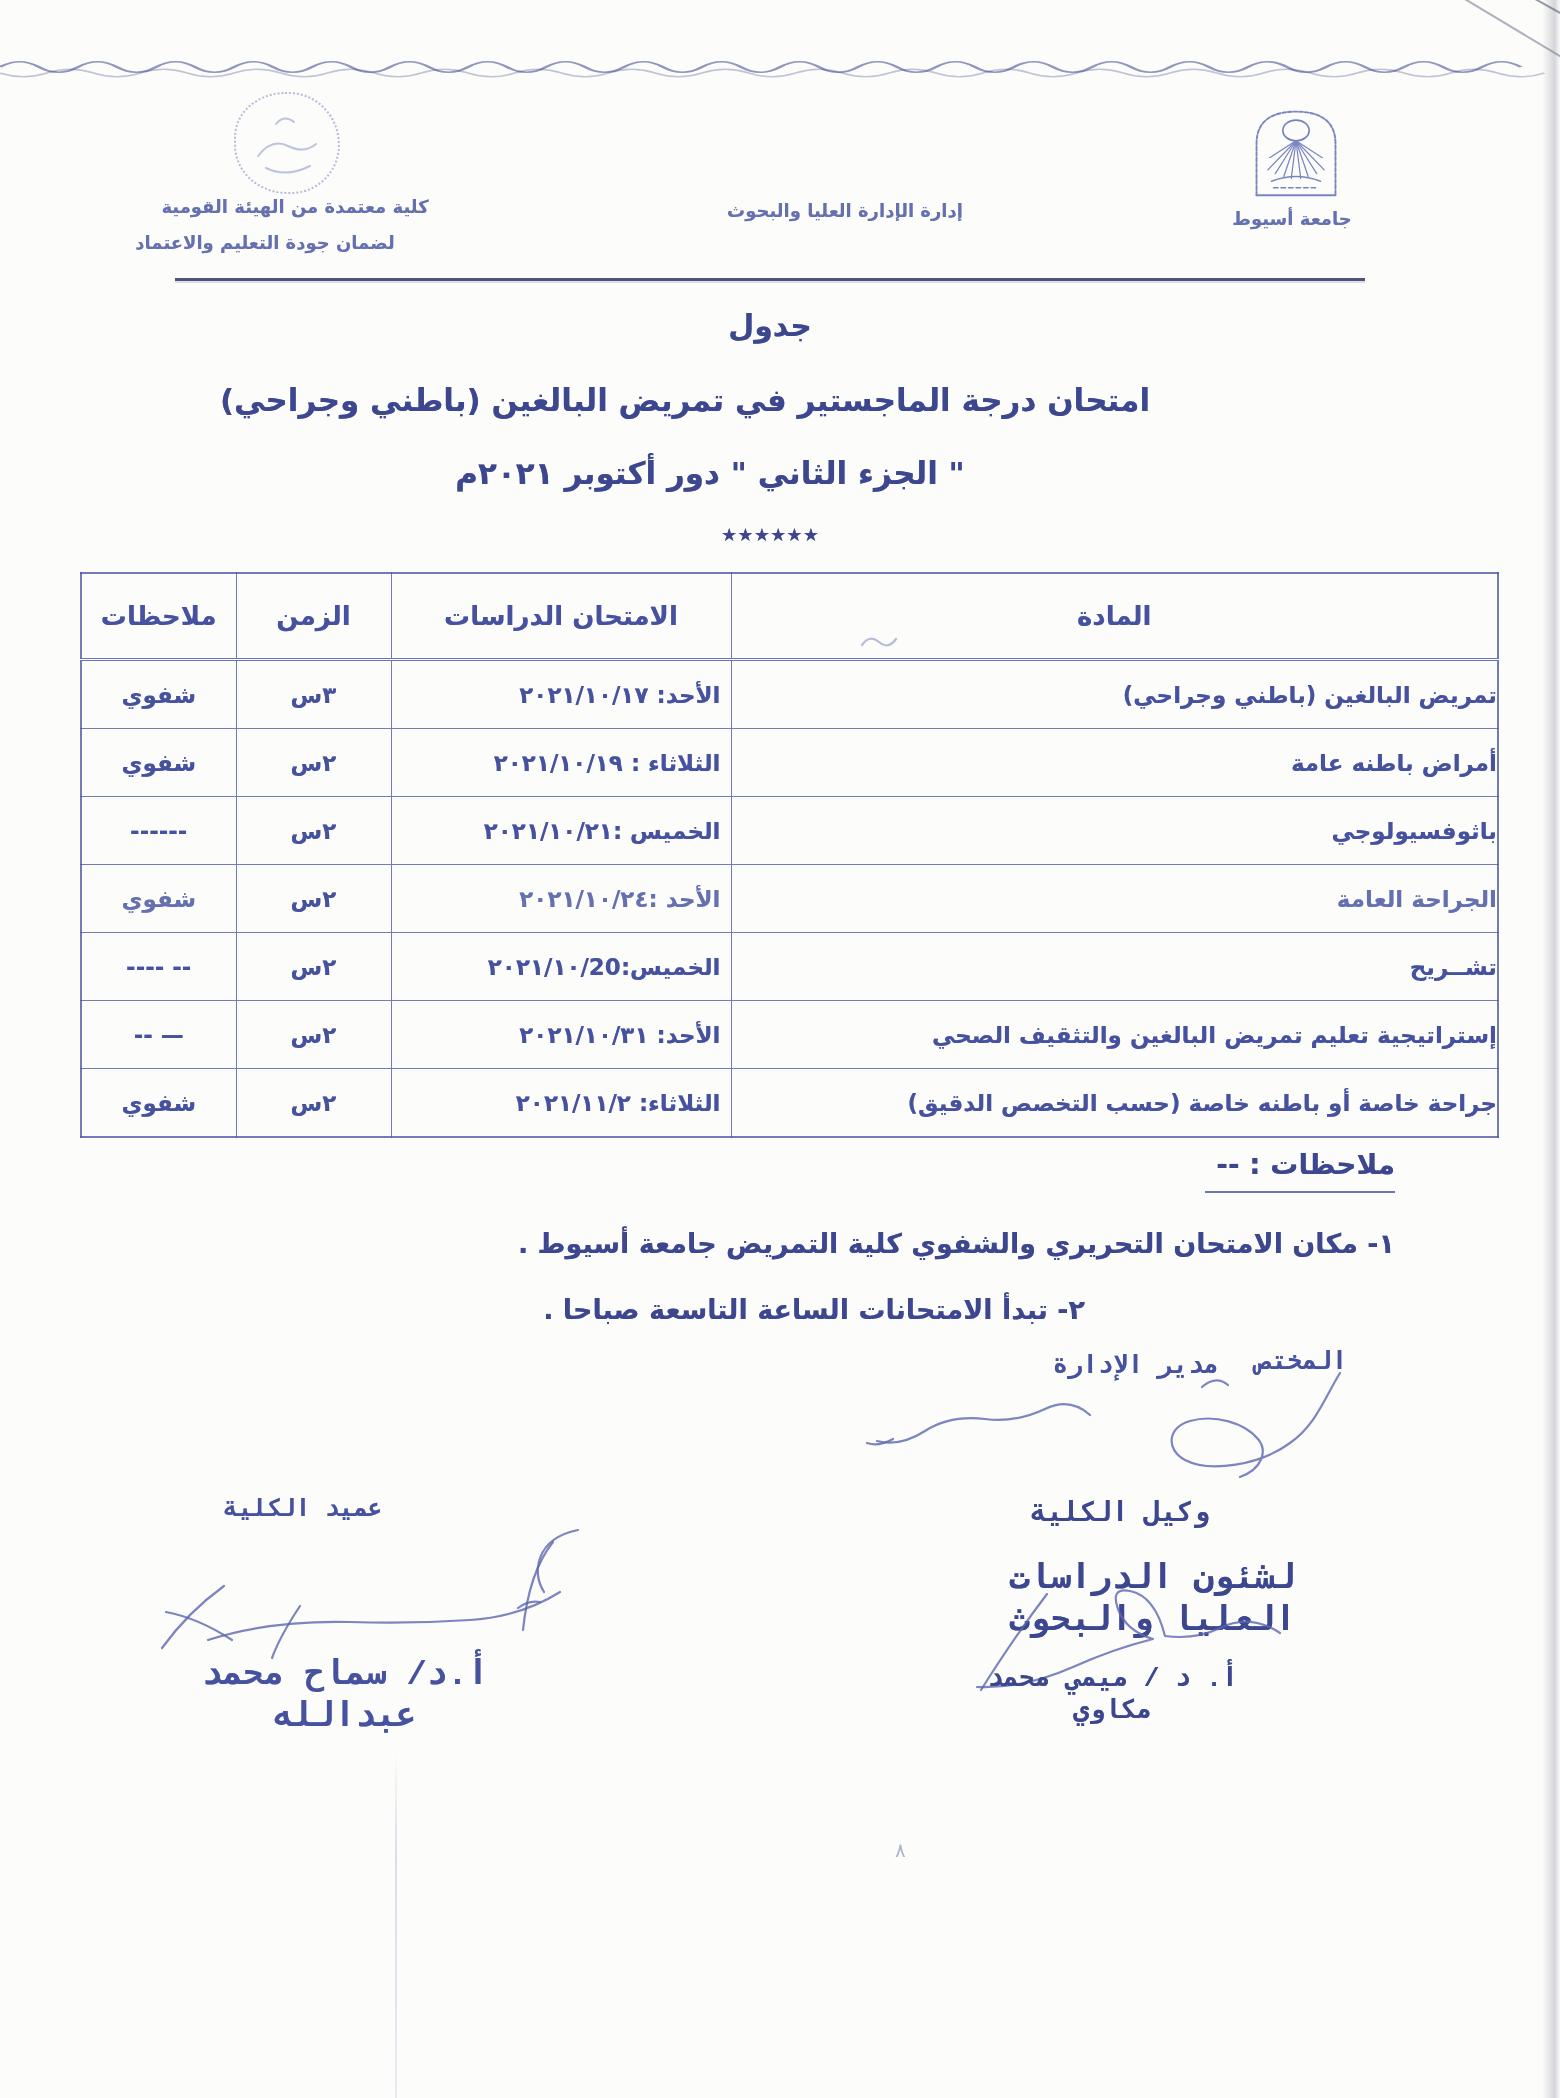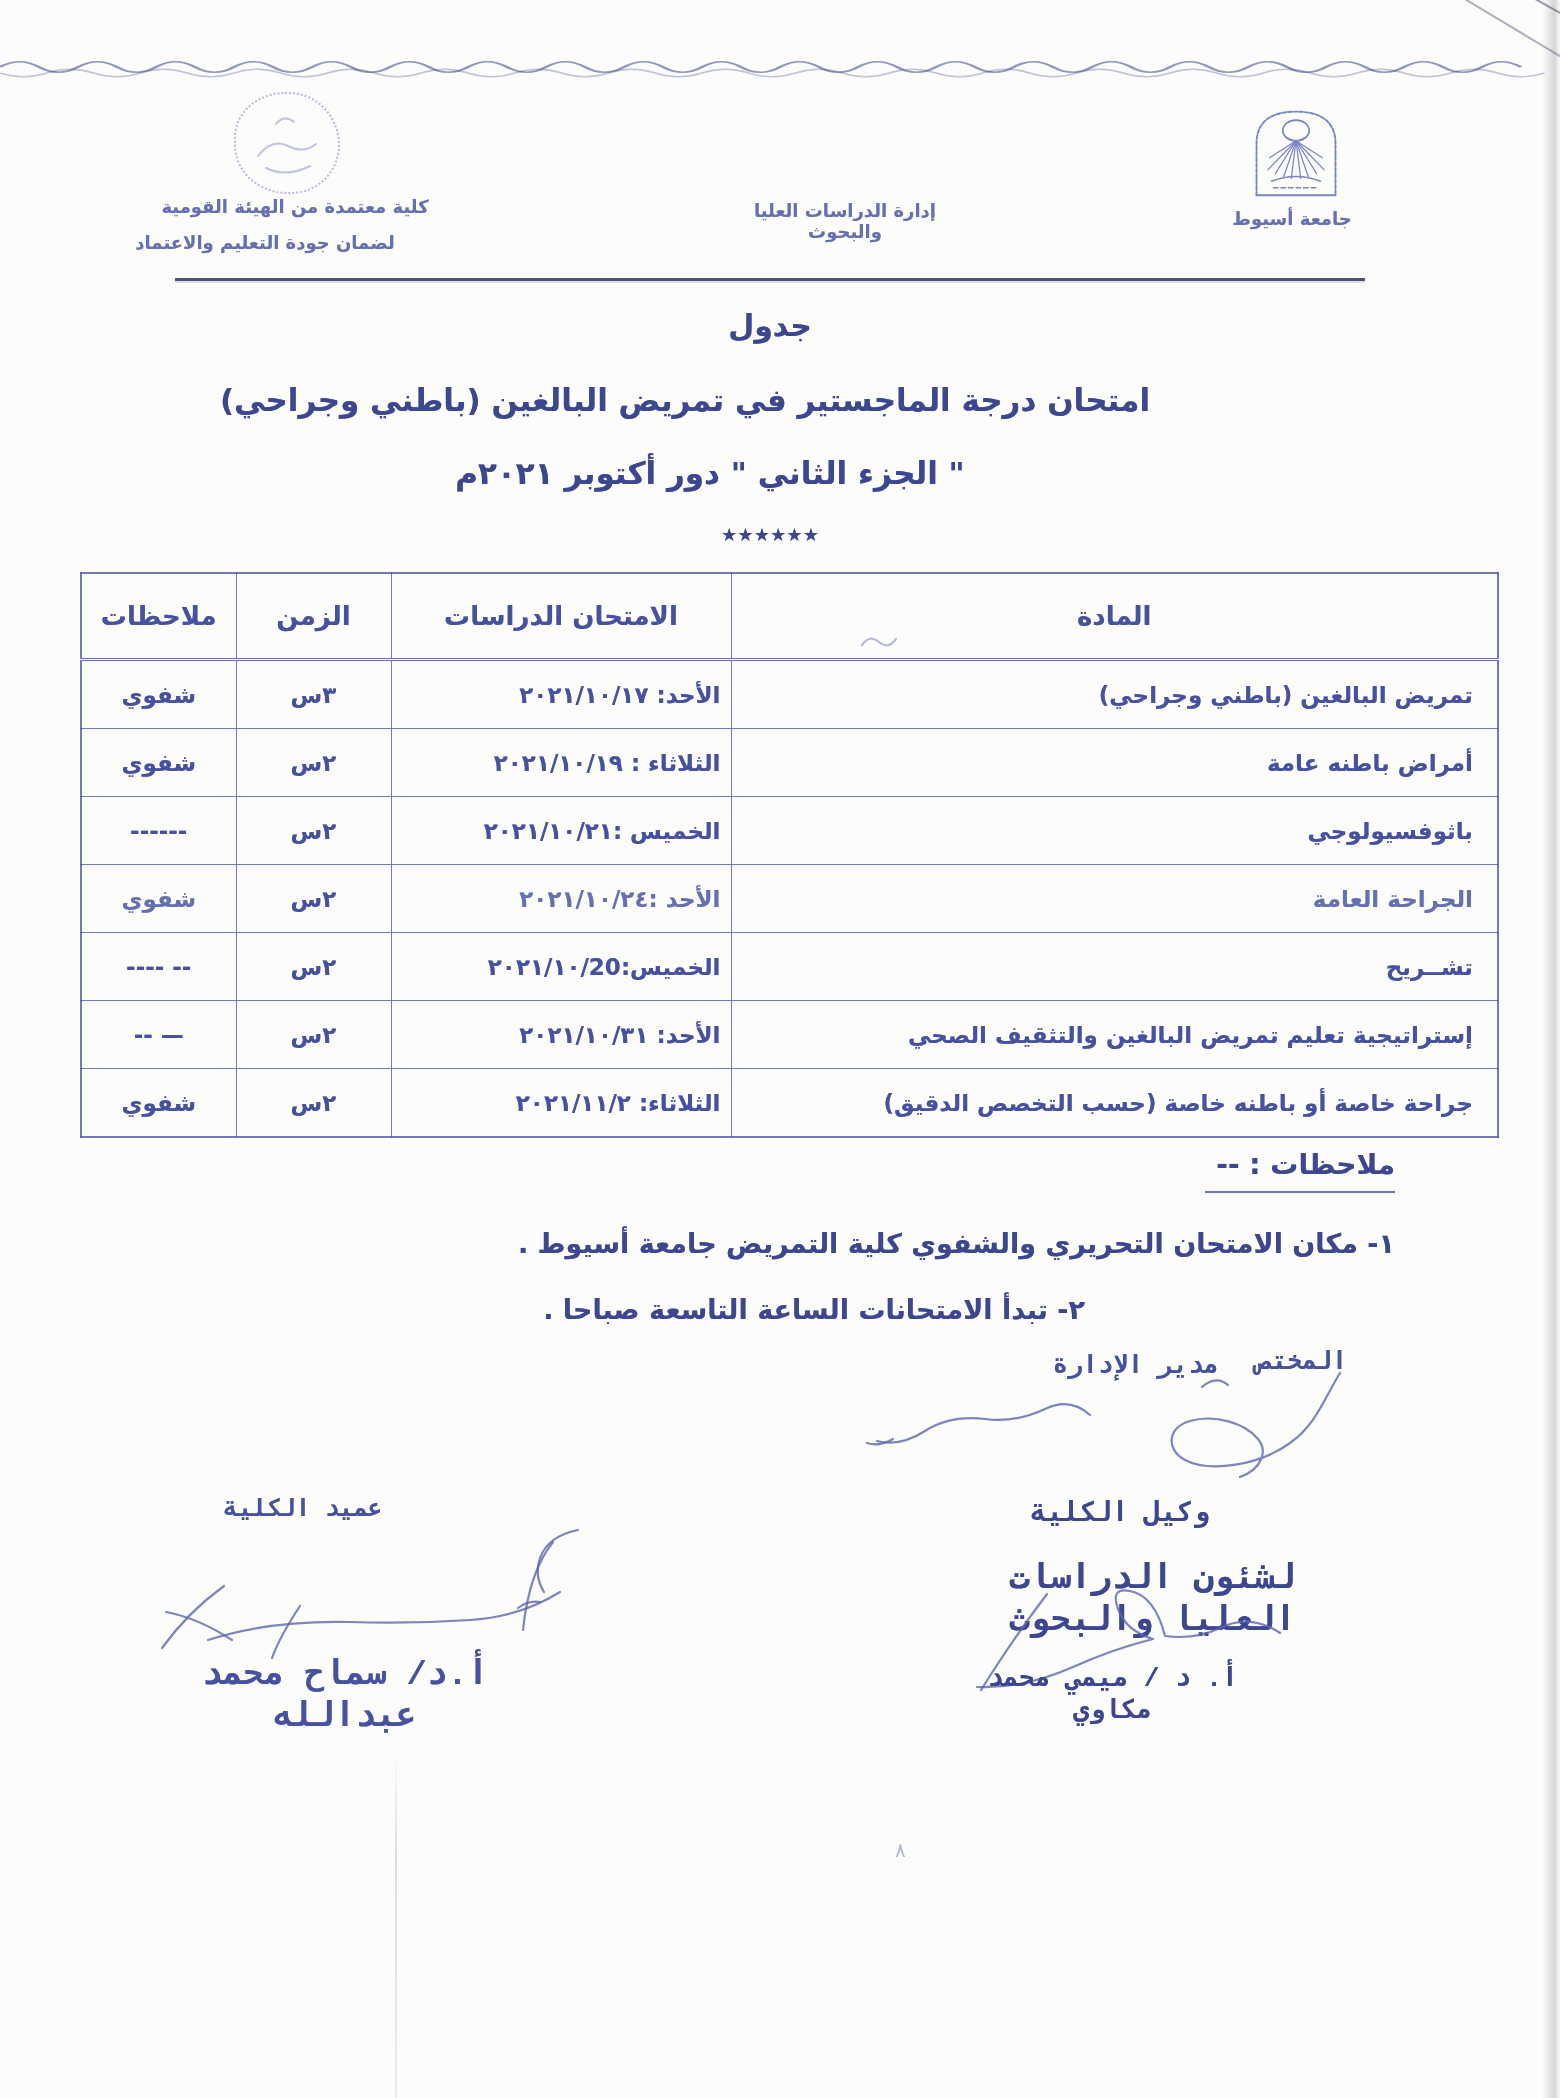--- a/index.html
+++ b/index.html
@@ -49,21 +49,21 @@
   table.sched,table.sched td,table.sched th{border:1px solid rgba(80,90,165,.8);}
   table.sched{border-width:2px;}
   table.sched th{
     height:82px;font-size:26px;font-weight:700;text-align:center;vertical-align:middle;
     border-bottom:3px double rgba(80,90,165,.85);
   }
   table.sched td{
     height:65px;font-size:23px;font-weight:700;vertical-align:middle;
     border-bottom:1px dashed rgba(80,90,165,.75);
   }
-  td.c-subject{text-align:right;padding-right:24px;}
+  td.c-subject{text-align:right;padding-right:0;}
   td.c-exam{text-align:right;padding-right:10px;}
   td.c-time,td.c-notes{text-align:center;}
 
   
   .notes-h{font-size:28px;border-bottom:2px solid rgba(70,82,159,.8);padding-bottom:10px;}
   .note-line{font-size:27px;}
 
   
   .sig-label{font-size:25px;font-family:Liberation Mono, monospace;}
   svg.sig{overflow:visible;}
@@ -88,21 +88,21 @@
   <div class="abs stamp">
     <svg class="glyph" width="100" height="96" viewBox="0 0 100 96" style="opacity:.38">
       <path d="M22,62 q14,-18 30,-10 q16,8 28,-2" stroke-width="2"></path>
       <path d="M30,74 q20,10 44,-2" stroke-width="2"></path>
       <path d="M40,30 q8,-10 18,-2" stroke-width="2"></path>
     </svg>
   </div>
   <div class="abs rtl ctr hdr-small ink-light b" style="left:130px;top:196px;width:330px;">كلية معتمدة من الهيئة القومية</div>
   <div class="abs rtl ctr hdr-small ink-light b" style="left:110px;top:232px;width:310px;">لضمان جودة التعليم والاعتماد</div>
 
-  <div class="abs rtl ctr hdr-small ink-light b" style="left:715px;top:200px;width:260px;">إدارة الدراسات العليا والبحوث</div>
+  <div class="abs rtl ctr hdr-small ink-light b" style="left:715px;top:200px;width:260px;">إدارة الإدارة العليا والبحوث</div>
 
   <div class="abs" style="left:1238px;top:106px;">
     <svg class="glyph" width="116" height="94" viewBox="0 0 120 100" style="opacity:.8">
       <path d="M18,95 L18,40 C18,12 40,6 60,6 C80,6 102,12 102,40 L102,95" stroke-width="2" stroke-dasharray="4 2"></path>
       <ellipse cx="60" cy="26" rx="14" ry="11" stroke-width="1.8"></ellipse>
       <g stroke-width="1.3">
         <line x1="60" y1="37" x2="30" y2="68"></line>
           <line x1="60" y1="37" x2="38" y2="72"></line>
         <line x1="60" y1="37" x2="47" y2="75"></line>
           <line x1="60" y1="37" x2="55" y2="77"></line>

